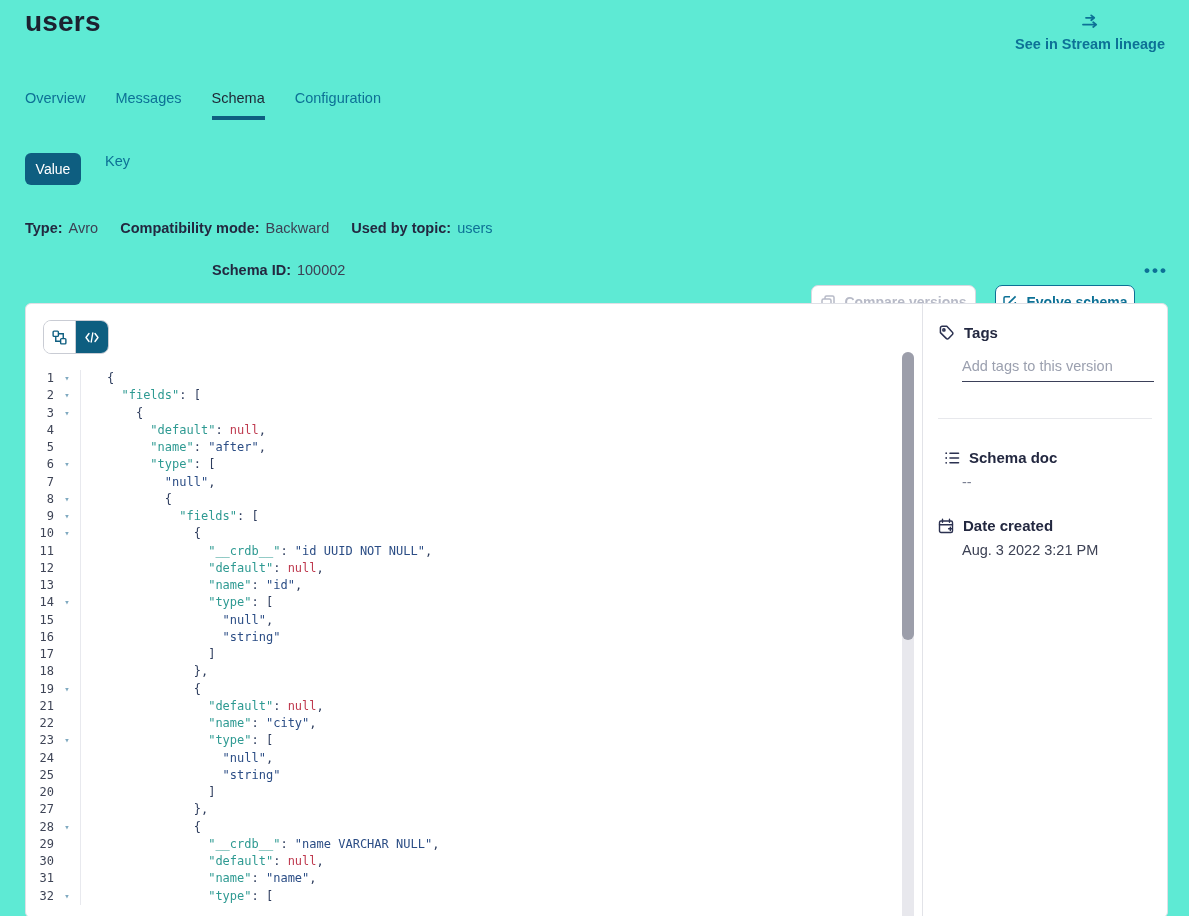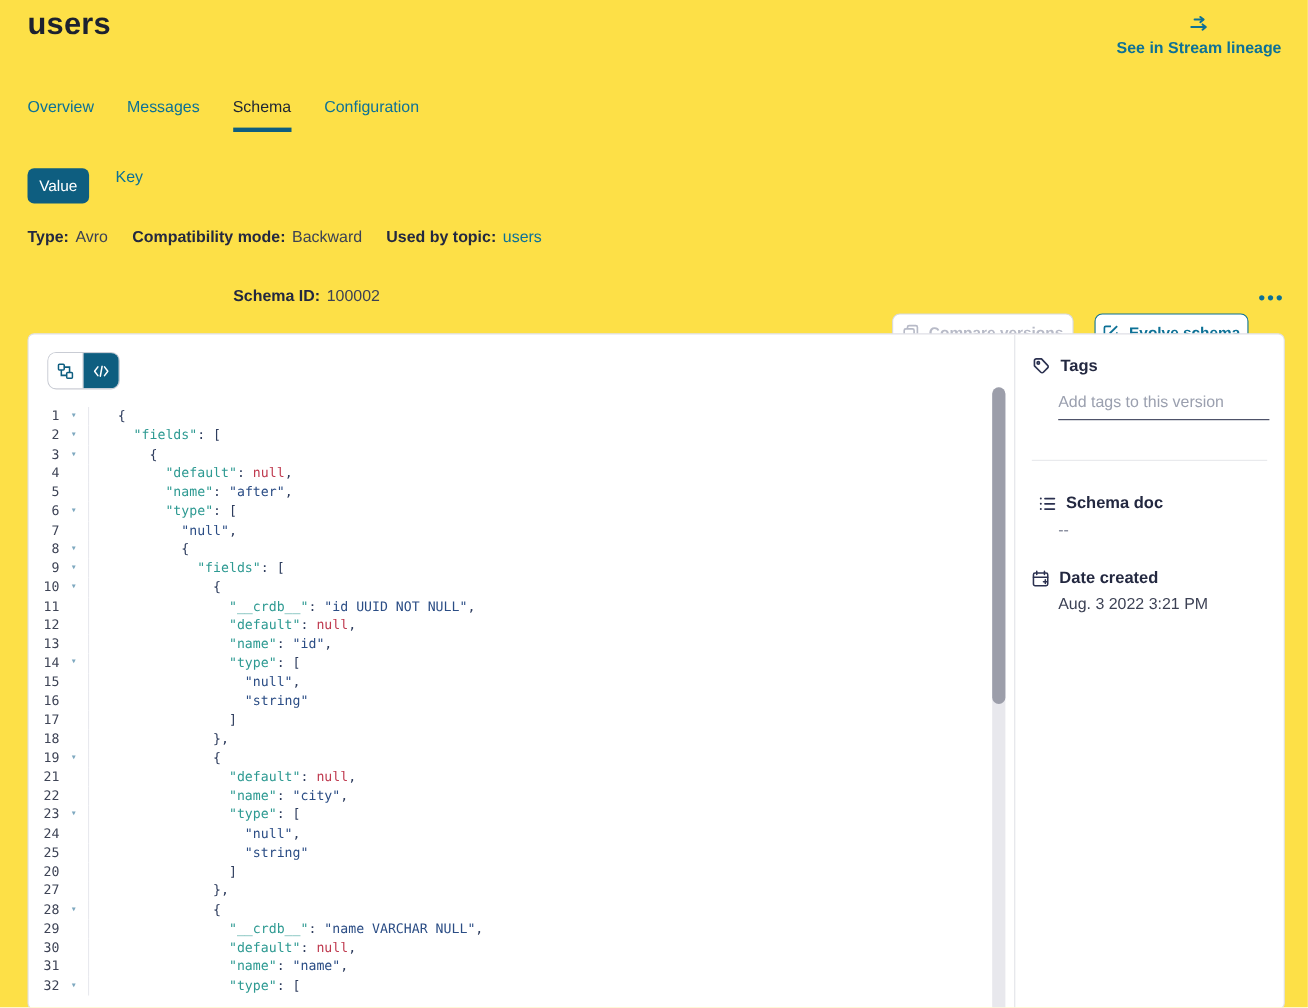--- a/index.html
+++ b/index.html
@@ -1,38 +1,38 @@
 <!DOCTYPE html>
 <html><head>
 <meta charset="utf-8">
 <style>
   * { margin:0; padding:0; box-sizing:border-box; }
   html,body { background:#fff; }
   body { font-family:"Liberation Sans", sans-serif; }
-  #stage { position:relative; width:1189px; height:916px; background:#fde047; overflow:hidden; }
+  #stage { position:relative; width:1189px; height:916px; background:#5eead4; overflow:hidden; }
 
   
   .page-title { position:absolute; left:25px; top:6px; font-size:28px; font-weight:700; color:#1c2130; letter-spacing:.2px; }
   .lineage-link { position:absolute; right:24px; top:14px; display:flex; align-items:center; gap:7px;
                   color:#0d7196; font-size:14.5px; font-weight:700; cursor:pointer;flex-direction:column; }
 
   
   .tabs { position:absolute; left:25px; top:90px; display:flex; gap:30px; }
   .tab { font-size:14.5px; font-weight:500; color:#0d7196; padding-bottom:10px; border-bottom:4px solid transparent; cursor:pointer; }
   .tab.active { color:#1e2534; border-bottom-color:#0e5e80; }
   .tab-track { position:absolute; left:25px; top:117px; width:1143px; height:4px; background:#d9ecf4; z-index:-1; }
 
   
   .vk-toggle { position:absolute; left:25px; top:153px; display:flex; align-items:flex-start; gap:24px; }
   .vk-value { background:#0e5e80; color:#fff; font-size:14px; font-weight:500; border:none;
               border-radius:6px; width:56px; height:32px; cursor:pointer; }
   .vk-key { color:#0d7196; font-size:14.5px; font-weight:500; cursor:pointer; }
 
   
-  .meta-row { position:absolute; left:25px; top:208px; display:flex; gap:22px; font-size:14.5px; }
+  .meta-row { position:absolute; left:25px; top:220px; display:flex; gap:22px; font-size:14.5px; }
   .meta-item { display:flex; gap:6px; }
   .meta-label { font-weight:700; color:#232840; }
   .meta-value { color:#3c4154; }
   .meta-link { color:#0d7196; cursor:pointer; }
 
   
   .version-bar { position:absolute; left:0; top:253px; width:1189px; height:36px; }
   .version-select { position:absolute; left:25px; top:0; width:175px; height:35px; border:1px solid #343a54;
                     border-radius:8px; background:#fff; display:flex; align-items:center; justify-content:space-between;
                     padding:0 12px; font-size:13.5px; color:#22263c; cursor:pointer; }

